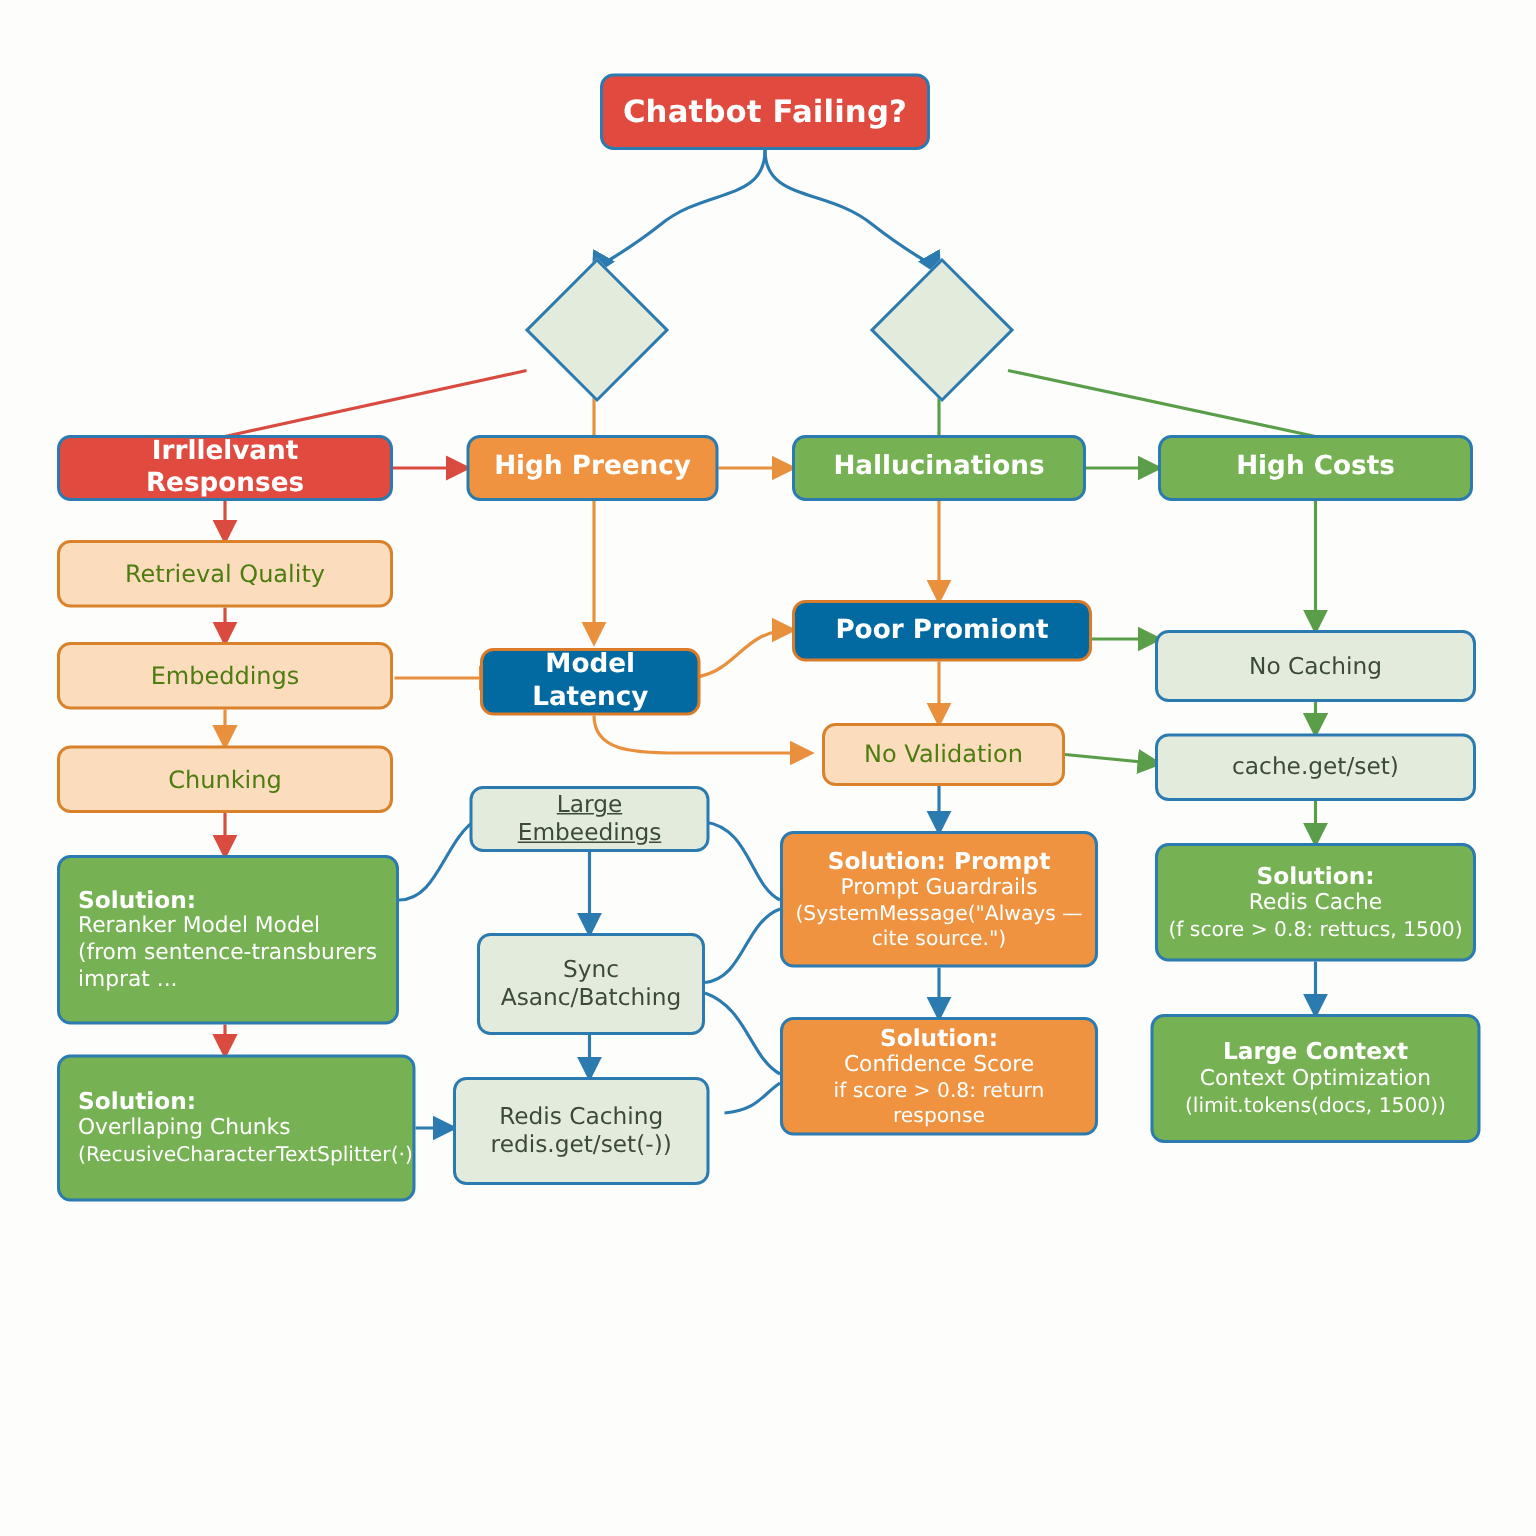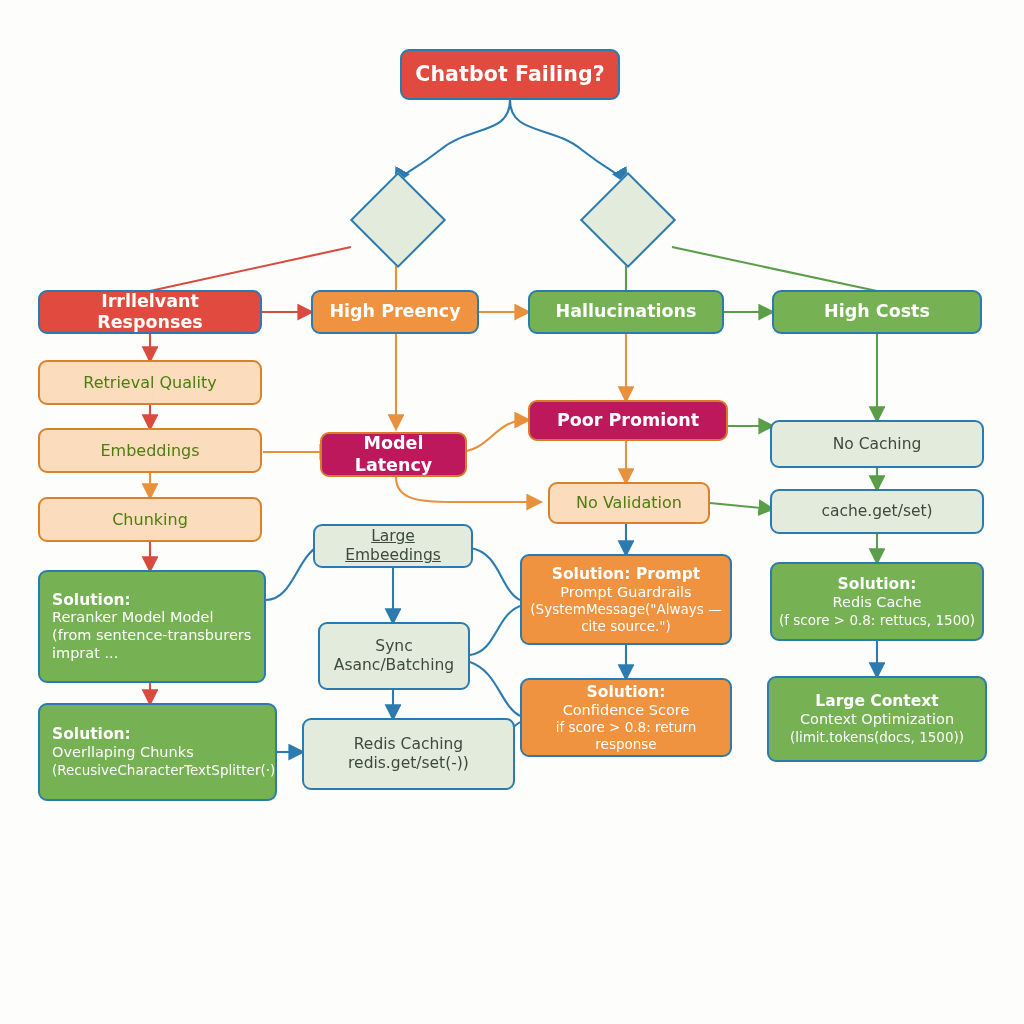--- a/index.html
+++ b/index.html
@@ -32,21 +32,21 @@
     border-radius: 9px;
     border: 2.2px solid #2b7bb0;
     line-height: 1.22;
     z-index: 3;
     padding: 4px 6px;
   }
   .node .ln { display: block; width: 100%; }
 
   
   .fill-red      { background: #e04a3f; border-color: #2b7bb0; color: #ffffff; }
-  .fill-orange   { background: #be185d; border-color: #d97c2a; color: #ffffff; }
+  .fill-orange   { background: #0369a1; border-color: #d97c2a; color: #ffffff; }
   .fill-orange-b { background: #ef9340; border-color: #2b7bb0; color: #ffffff; }
   .fill-lorange  { background: #fbdcbc; border-color: #d9822b; color: #4d7c0f; }
   .fill-green    { background: #76b153; border-color: #2b7bb0; color: #ffffff; }
   .fill-sage     { background: #e3ebdd; border-color: #2b7bb0; color: #3b4a3d; }
 
   .t-title  { font-size: 20.5px; font-weight: bold; letter-spacing: .1px; }
   .t-lvl1   { font-size: 17.5px; font-weight: bold; }
   .t-plain  { font-size: 16px; font-weight: normal; }
   .t-sage   { font-size: 15.5px; font-weight: normal; }
   .t-sol-h  { font-size: 15.5px; font-weight: bold; }
@@ -202,21 +202,21 @@
 
   <div class="node fill-sage t-sage" style="left:313px; top:524px; width:160px; height:44px;text-decoration:underline;">
     <span class="ln">Large Embeedings</span>
   </div>
 
   <div class="node fill-sage t-sage" style="left:318px; top:622px; width:152px; height:68px;">
     <span class="ln">Sync</span>
     <span class="ln">Asanc/Batching</span>
   </div>
 
-  <div class="node fill-sage t-sage" style="left:302px; top:718px; width:213px; height:72px;">
+  <div class="node fill-sage t-sage" style="left:302px; top:718px; width:171px; height:72px;">
     <span class="ln">Redis Caching</span>
     <span class="ln">redis.get/set(-))</span>
   </div>
 
   <div class="node fill-orange t-lvl1" style="left:528px; top:400px; width:200px; height:41px;">
     <span class="ln">Poor Promiont</span>
   </div>
 
   <div class="node fill-lorange t-plain" style="left:548px; top:482px; width:162px; height:42px;">
     <span class="ln">No Validation</span>

